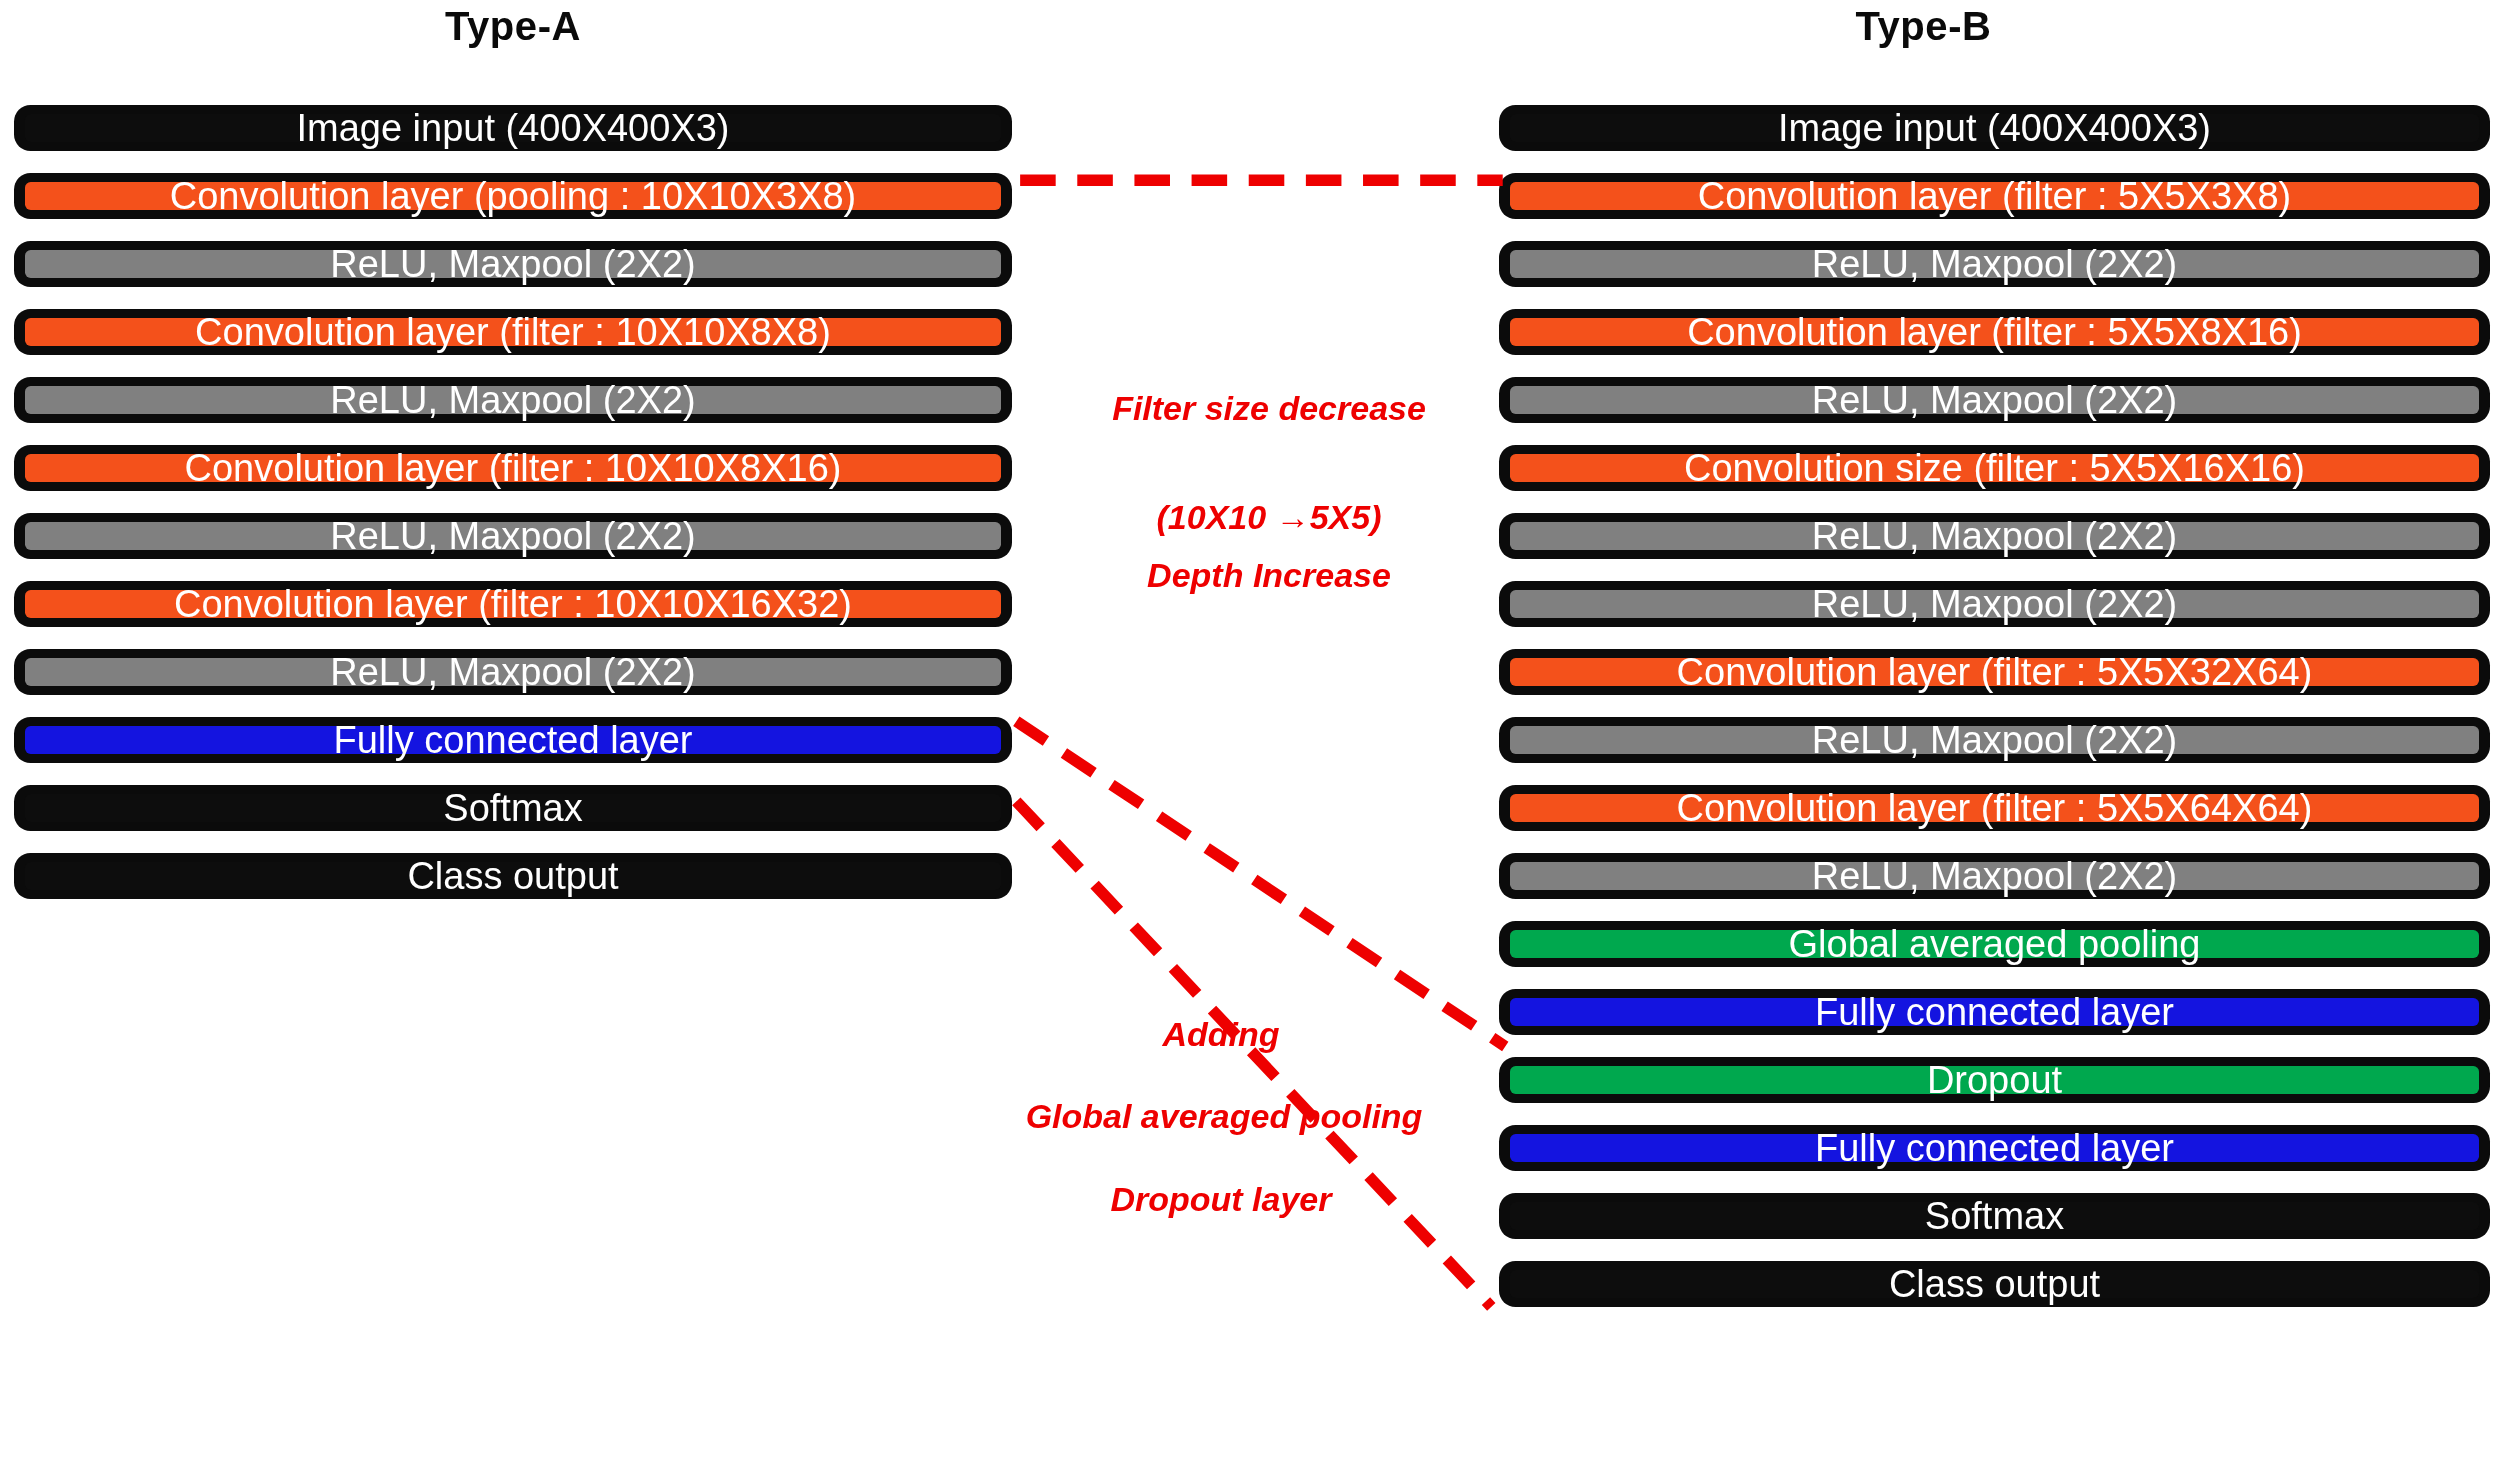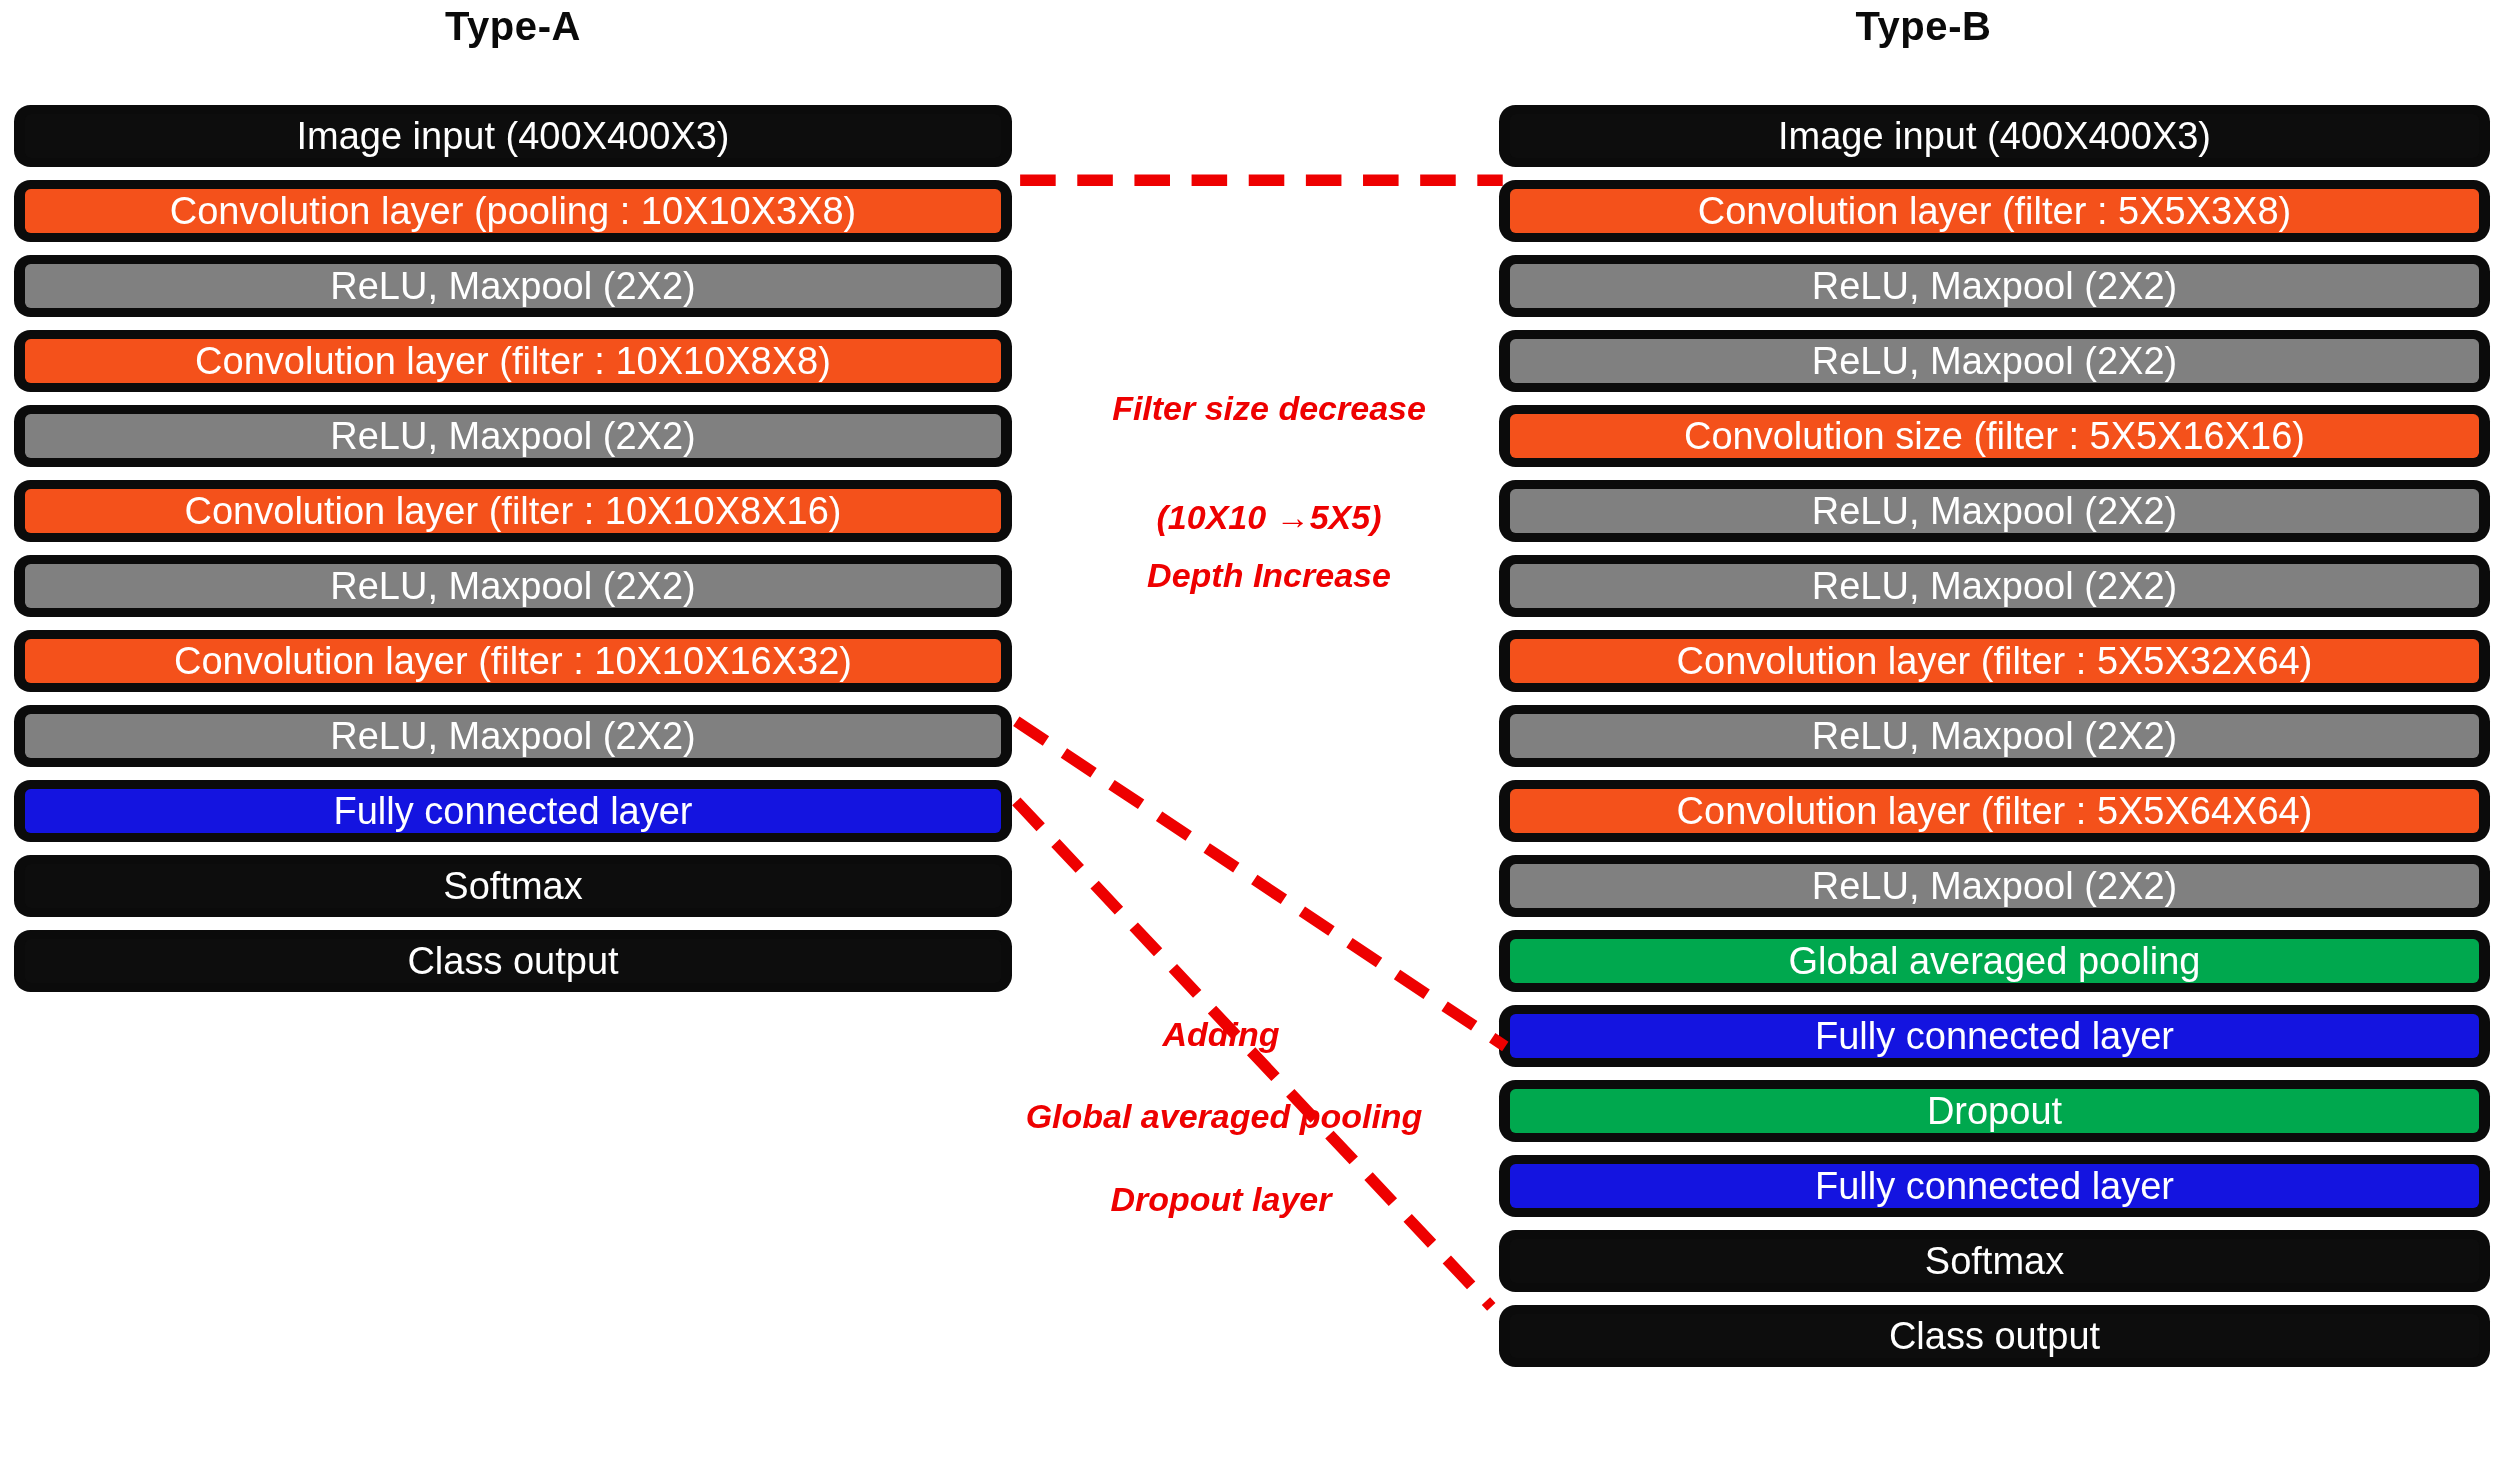--- a/index.html
+++ b/index.html
@@ -31,22 +31,22 @@
     position: absolute;
     top: 105px;
     display: flex;
     flex-direction: column;
   }
   #left-col  { left: 14px;   width: 998px; }
   #right-col { left: 1499px; width: 991px; }
 
   .bar {
     position: relative;
-    height: 62px;
-    margin-bottom: 13px;
+    height: 46px;
+    margin-bottom: 22px;
     border-radius: 16.5px;
     background: #0b0b0b;
     flex: none;
   }
   .bar .fill {
     position: absolute;
     left: 10.8px; right: 10.8px; top: 9px; bottom: 9px;
     border-radius: 5.7px;
   }
   .bar .bar-label {
@@ -146,20 +146,24 @@
       </div>
       <div class="bar">
         <div class="fill" style="background: rgb(244, 81, 27);"></div>
         <span class="bar-label">Convolution layer (filter : 5X5X3X8)</span>
       </div>
       <div class="bar">
         <div class="fill" style="background: rgb(128, 128, 128);"></div>
         <span class="bar-label">ReLU, Maxpool (2X2)</span>
       </div>
       <div class="bar">
+        <div class="fill" style="background: rgb(244, 81, 27);"></div>
+        <span class="bar-label">Convolution layer (filter : 5X5X8X16)</span>
+      </div>
+      <div class="bar">
         <div class="fill" style="background: rgb(128, 128, 128);"></div>
         <span class="bar-label">ReLU, Maxpool (2X2)</span>
       </div>
       <div class="bar">
         <div class="fill" style="background: rgb(244, 81, 27);"></div>
         <span class="bar-label">Convolution size (filter : 5X5X16X16)</span>
       </div>
       <div class="bar">
         <div class="fill" style="background: rgb(128, 128, 128);"></div>
         <span class="bar-label">ReLU, Maxpool (2X2)</span>

